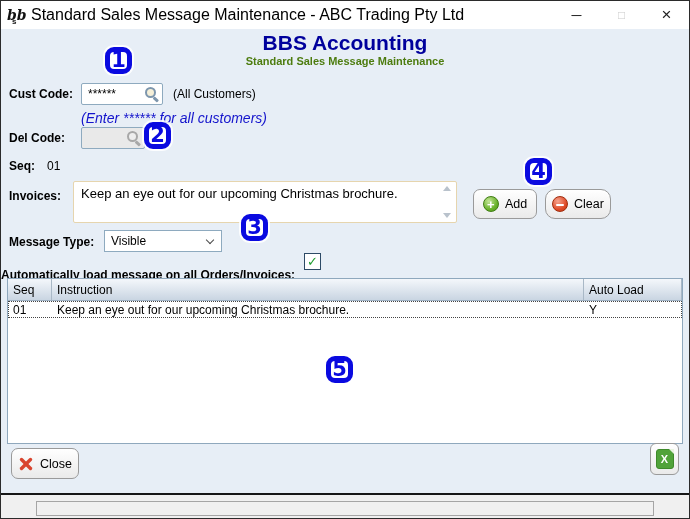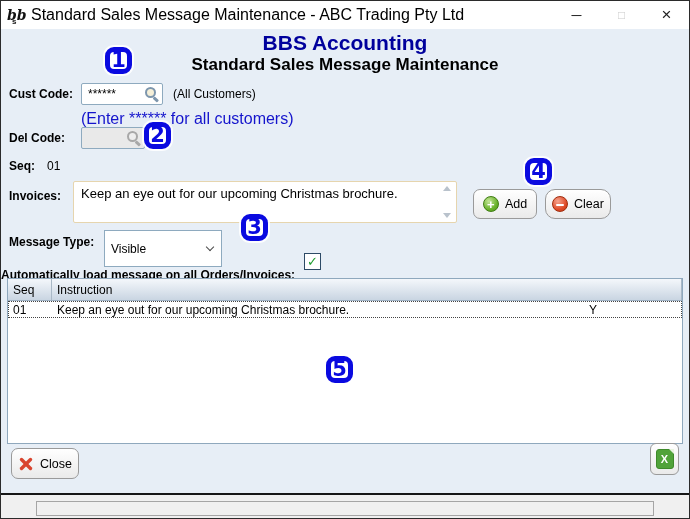--- a/index.html
+++ b/index.html
@@ -19,41 +19,41 @@
   .icon-s  { position:absolute; left:5px; bottom:-1px; font-size:8px; font-style:normal; font-weight:bold; color:#111; }
   .win-title { position:absolute; left:30px; top:0; height:28px; line-height:28px; font-size:16px; color:#000; white-space:nowrap; }
   .win-controls { position:absolute; right:0; top:0; height:28px; display:flex; }
   .win-btn { width:45px; height:28px; display:flex; align-items:center; justify-content:center; font-size:13px; color:#222; cursor:default; }
   .win-btn.minimize { font-size:14px; }
   .win-btn.maximize { color:#cccccc; font-size:12px; }
   .win-btn.close-w { font-size:17px; }
 
   
   .app-name { left:0; top:30px; width:100%; text-align:center; font-size:21px; font-weight:bold; color:#00009c; }
-  .screen-title { left:0; top:54px; width:100%; text-align:center; font-size:17px; font-weight:bold; color:#000000; }
+  .screen-title { left:0; top:54px; width:100%; text-align:center; font-size:11px; font-weight:bold; color:#4d7c0f; }
 
   
   .lbl { font-weight:bold; font-size:12px; color:#000; white-space:nowrap; }
   .plain { font-size:12px; color:#000; white-space:nowrap; }
-  .hint { font-size:16px; color:#1414cc; white-space:nowrap; }
+  .hint { font-size:14px; font-style:italic; color:#1414cc; white-space:nowrap; }
 
   .field { background:#fff; border:1px solid #8eaabf; border-radius:2px; display:flex; align-items:center; padding-left:6px; font-size:12px; color:#000; }
   .field.disabled { background:#e9e9e9; }
   .mag { position:relative; width:14px; height:14px; margin-left:auto; margin-right:3px; flex:0 0 auto; }
   .mag::before { content:""; position:absolute; left:0; top:0; width:7px; height:7px; border:2px solid #7d96ad; border-radius:50%; background:#f5efd8; }
   .mag::after { content:""; position:absolute; right:0; bottom:1px; width:6px; height:2.5px; background:#7d96ad; border-radius:1px; transform:rotate(42deg); }
   .mag.gray::before { border-color:#a8a8a8; background:#eee; }
   .mag.gray::after { background:#a8a8a8; }
 
   .textarea-box { left:72px; top:180px; width:384px; height:42px; background:#fff; border:1px solid #e6d5ae; border-radius:2px; font-size:13px; color:#000; padding:4px 22px 4px 7px; line-height:16px; }
   .scroll-rail { position:absolute; right:3px; top:4px; bottom:4px; width:12px; display:flex; flex-direction:column; justify-content:space-between; align-items:center; }
   .tri-up   { width:0; height:0; border-left:4px solid transparent; border-right:4px solid transparent; border-bottom:5px solid #b9c2cc; }
   .tri-down { width:0; height:0; border-left:4px solid transparent; border-right:4px solid transparent; border-top:5px solid #b9c2cc; }
 
-  .select { left:103px; top:229px; width:118px; height:37px; background:#fff; border:1px solid #8eaabf; display:flex; align-items:center; padding-left:6px; font-size:12px; color:#000; }
+  .select { left:103px; top:229px; width:118px; height:22px; background:#fff; border:1px solid #8eaabf; display:flex; align-items:center; padding-left:6px; font-size:12px; color:#000; }
   .chev { margin-left:auto; margin-right:8px; width:6px; height:6px; border-right:1.6px solid #4a4a4a; border-bottom:1.6px solid #4a4a4a; transform:rotate(45deg); margin-top:-3px; }
 
   .checkbox { left:303px; top:252px; width:17px; height:17px; background:#fff; border:1px solid #2d4a66; display:flex; align-items:center; justify-content:center; color:#1f9d2f; font-weight:bold; font-size:13px; font-family:"DejaVu Sans", sans-serif; }
 
   
   .btn { display:flex; align-items:center; justify-content:center; gap:6px; border:1px solid #9a9a9a; border-radius:7px;
          background:linear-gradient(#ffffff,#eaeaea); box-shadow:inset 0 1px 0 #fff; font-size:12.5px; color:#000; cursor:default; }
   .add-btn   { left:472px; top:188px; width:64px; height:30px; }
   .clear-btn { left:544px; top:188px; width:66px; height:30px;border-radius:10px; }
   .close-btn { left:10px;  top:447px; width:68px; height:31px; }
@@ -157,20 +157,21 @@
 
   <div class="abs lbl" style="left:0; top:257px;margin-top:10px;">Automatically load message on all Orders/Invoices:</div>
   <div class="abs checkbox">
     <span>✓</span>
   </div>
 
   <div class="abs grid">
     <div class="thead">
       <div class="th col-seq">Seq</div>
       <div class="th col-instr">Instruction</div>
+      <div class="th col-auto">Auto Load</div>
     </div>
     <div class="trow">
       <div class="td col-seq">01</div>
       <div class="td col-instr">Keep an eye out for our upcoming Christmas brochure.</div>
       <div class="td col-auto">Y</div>
     </div>
   </div>
 
   <div class="abs btn close-btn">
     <svg class="x-icon" viewBox="0 0 16 16">

